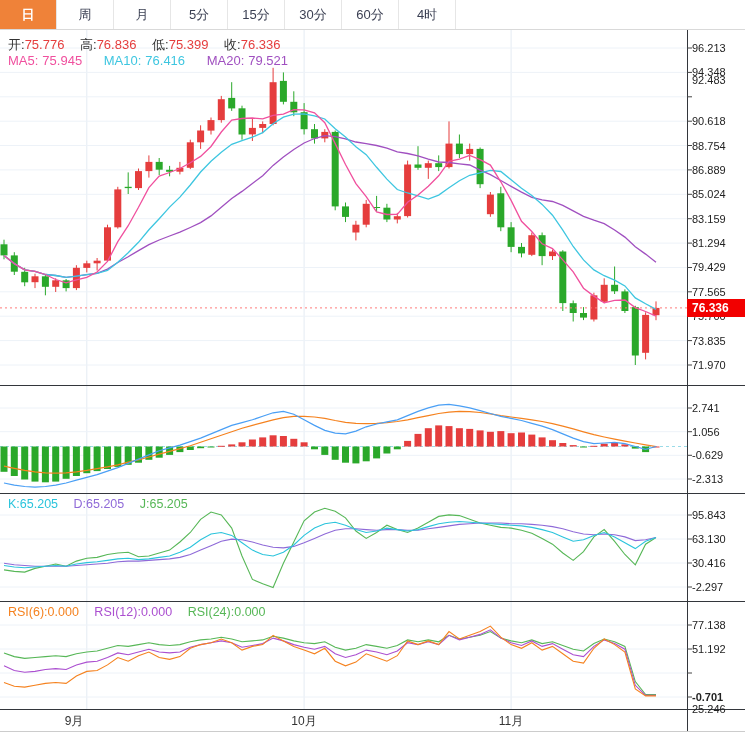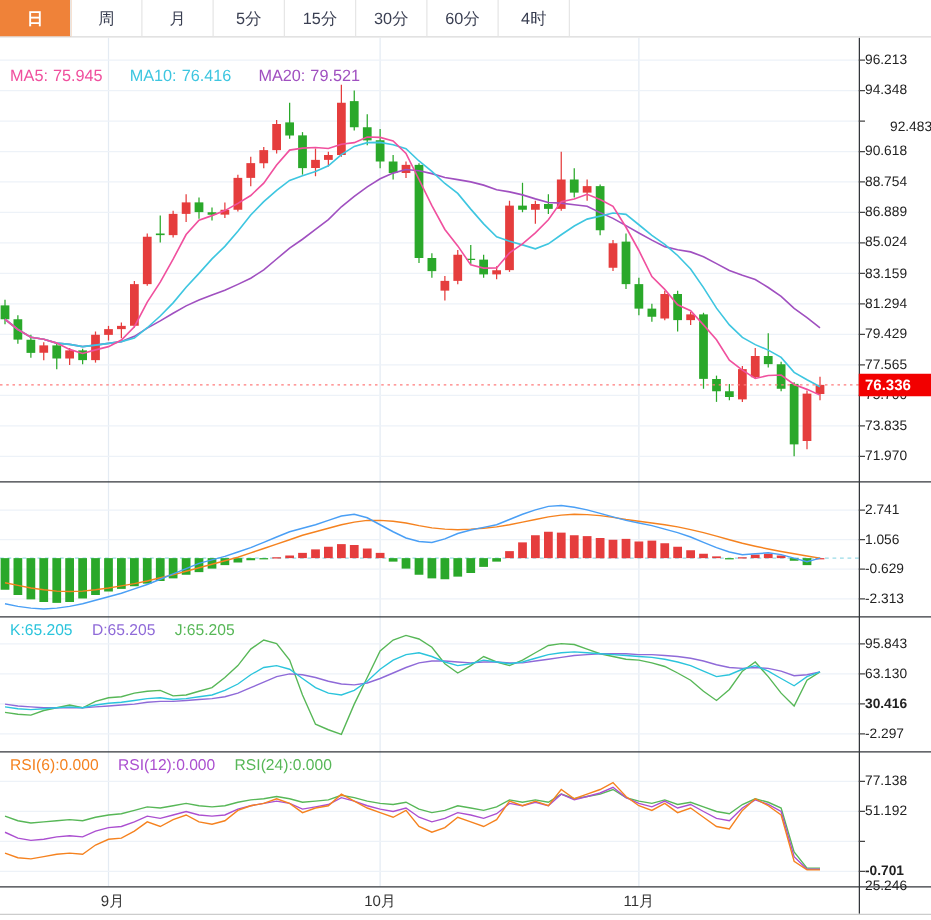--- a/index.html
+++ b/index.html
@@ -313,20 +313,26 @@
       <line x1="687" y1="515.0" x2="692" y2="515.0" stroke="#444" stroke-width="1"></line>
       <line x1="687" y1="539.0" x2="692" y2="539.0" stroke="#444" stroke-width="1"></line>
       <line x1="687" y1="563.0" x2="692" y2="563.0" stroke="#444" stroke-width="1"></line>
       <line x1="687" y1="587.0" x2="692" y2="587.0" stroke="#444" stroke-width="1"></line>
       <line x1="687" y1="625.0" x2="692" y2="625.0" stroke="#444" stroke-width="1"></line>
       <line x1="687" y1="649.0" x2="692" y2="649.0" stroke="#444" stroke-width="1"></line>
       <line x1="687" y1="673.0" x2="692" y2="673.0" stroke="#444" stroke-width="1"></line>
       <line x1="687" y1="697.0" x2="692" y2="697.0" stroke="#444" stroke-width="1"></line>
     </svg>
 
+  <div class="legend" style="top:36px;left:8px">
+    <span class="lbl">开:</span><span class="val red">75.776</span>
+    <span class="lbl">高:</span><span class="val red">76.836</span>
+    <span class="lbl">低:</span><span class="val red">75.399</span>
+    <span class="lbl">收:</span><span class="val red">76.336</span>
+  </div>
 
   <div class="legend gap" style="top:53px;left:8px">
     <span style="color: rgb(240, 80, 158);">MA5:</span><span class="val" style="color: rgb(240, 80, 158);">75.945</span>
     <span style="color: rgb(62, 198, 224);">MA10:</span><span class="val" style="color: rgb(62, 198, 224);">76.416</span>
     <span style="color: rgb(160, 80, 192);">MA20:</span><span class="val" style="color: rgb(160, 80, 192);">79.521</span>
   </div>
 
 
   <div class="legend sub" style="top:497px;left:8px">
     <span style="color: rgb(43, 196, 220);">K:</span><span class="val" style="color: rgb(43, 196, 220);">65.205</span>
@@ -337,48 +343,48 @@
   <div class="legend sub" style="top:605px;left:8px">
     <span style="color: rgb(245, 130, 31);">RSI(6):</span><span class="val" style="color: rgb(245, 130, 31);">0.000</span>
     <span style="color: rgb(171, 79, 208);">RSI(12):</span><span class="val" style="color: rgb(171, 79, 208);">0.000</span>
     <span style="color: rgb(87, 183, 87);">RSI(24):</span><span class="val" style="color: rgb(87, 183, 87);">0.000</span>
   </div>
 
   <div id="price-axis">
 
   <div class="ax" style="top: 42px;">96.213</div>
       <div class="ax" style="top: 66px;">94.348</div>
-      <div class="ax" style="top: 96px; margin-left: 20px;">92.483</div>
+      <div class="ax" style="top: 74px;">92.483</div>
       <div class="ax" style="top: 115px;">90.618</div>
       <div class="ax" style="top: 140px;">88.754</div>
       <div class="ax" style="top: 164px;">86.889</div>
       <div class="ax" style="top: 188px;">85.024</div>
       <div class="ax" style="top: 213px;">83.159</div>
       <div class="ax" style="top: 237px;">81.294</div>
       <div class="ax" style="top: 261px;">79.429</div>
       <div class="ax" style="top: 286px;">77.565</div>
       <div class="ax" style="top: 310px;">75.700</div>
       <div class="ax" style="top: 335px;">73.835</div>
       <div class="ax" style="top: 359px;">71.970</div>
       <div class="ax" style="top: 402px;">2.741</div>
       <div class="ax" style="top: 426px;">1.056</div>
       <div class="ax" style="top: 449px;">-0.629</div>
       <div class="ax" style="top: 473px;">-2.313</div>
       <div class="ax" style="top: 509px;">95.843</div>
       <div class="ax" style="top: 533px;">63.130</div>
-      <div class="ax" style="top: 557px; font-weight: bold;">30.416</div>
+      <div class="ax" style="top: 557px;">30.416</div>
       <div class="ax" style="top: 581px;">-2.297</div>
       <div class="ax" style="top: 619px;">77.138</div>
       <div class="ax" style="top: 643px;">51.192</div>
       <div class="ax" style="top: 667px; margin-top: 36px;">25.246</div>
       <div class="ax" style="top: 691px; font-weight: bold;">-0.701</div>
       <div id="current-badge" style="background: rgb(242, 0, 0);">76.336</div>
     </div>
   <div id="time-axis">
-      <div class="xlabel" style="left: 90px;">9月</div>
+      <div class="xlabel" style="left: 74px;">9月</div>
       <div class="xlabel" style="left: 304px;">10月</div>
       <div class="xlabel" style="left: 511px;">11月</div>
     </div>
 </div>
 
 <div id="tabbar">
     <div class="tab active" style="background: rgb(239, 130, 57);">日</div>
     <div class="tab">周</div>
     <div class="tab">月</div>
     <div class="tab">5分</div>

